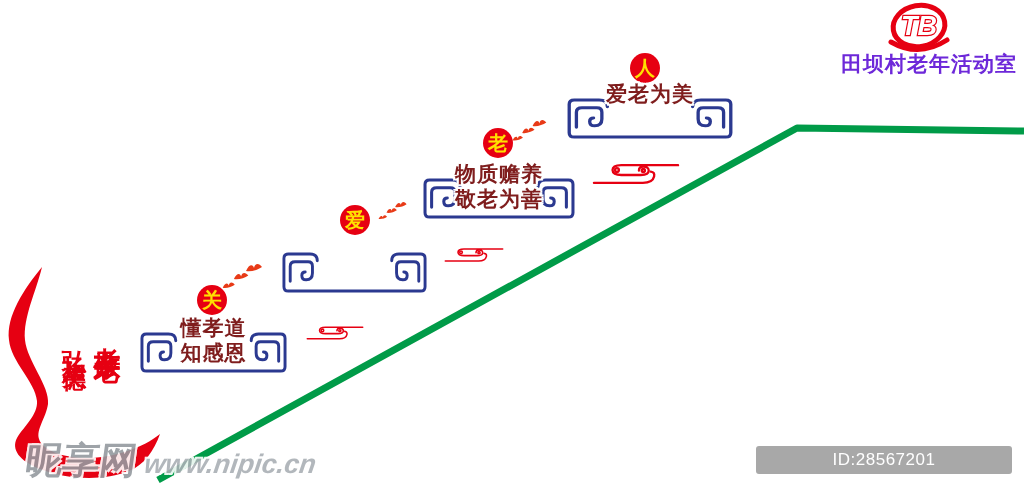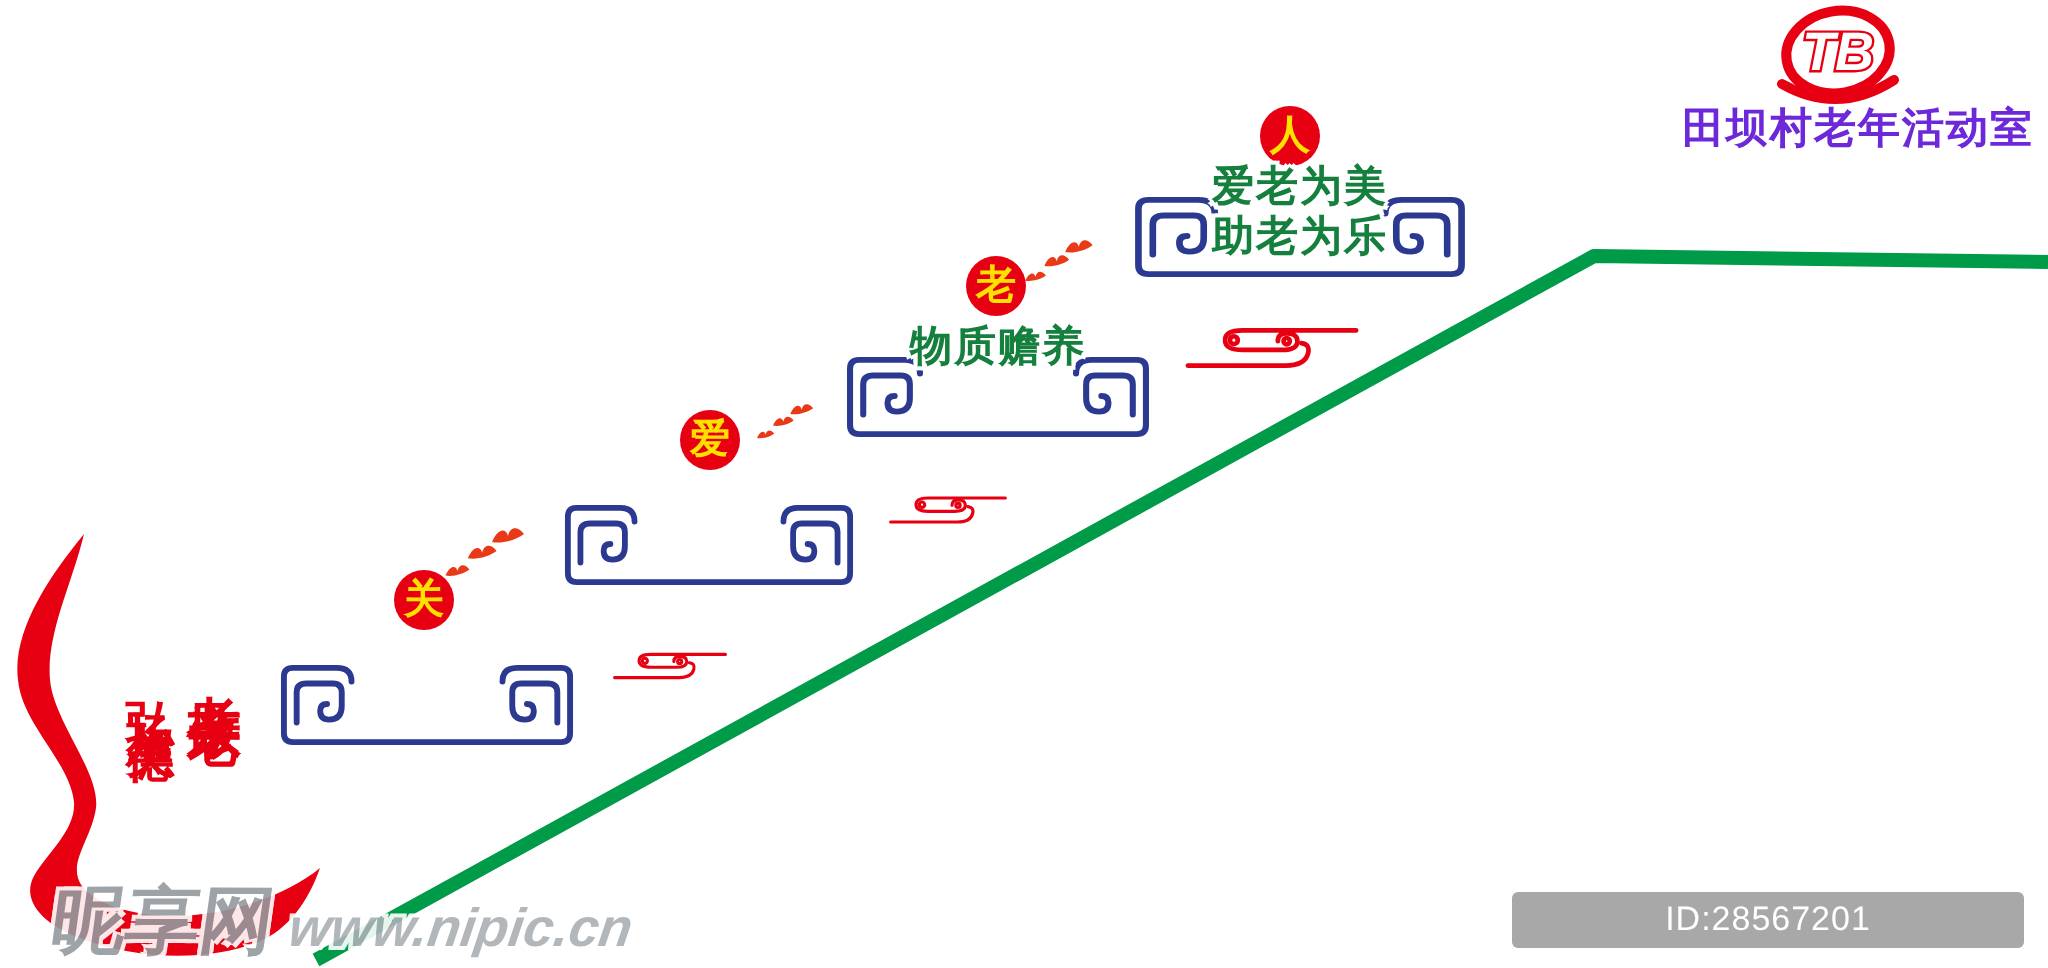--- a/index.html
+++ b/index.html
@@ -16,21 +16,21 @@
     color:#e60012;font-weight:900;z-index:3;white-space:nowrap;
   }
   .v-slogan.col-right{left:89px;top:326px;font-size:27px;letter-spacing:3px;}
   .v-slogan.col-left{left:58px;top:331px;font-size:24px;letter-spacing:6px;}
   .badge{
     position:absolute;width:30px;height:30px;border-radius:50%;
     background:#e60012;color:#ffe100;font-weight:900;font-size:20px;
     line-height:31px;text-align:center;z-index:4;
   }
   .scroll-text{
-    position:absolute;text-align:center;color:#15803d;font-weight:900;
+    position:absolute;text-align:center;color:#7f1d1d;font-weight:900;
     font-size:21px;line-height:25px;letter-spacing:1px;z-index:4;
     text-shadow:-2px -2px 0 #fff,2px -2px 0 #fff,-2px 2px 0 #fff,2px 2px 0 #fff,
                  0 -2px 0 #fff,0 2px 0 #fff,-2px 0 0 #fff,2px 0 0 #fff;
     white-space:nowrap;
   }
   .scroll-svg{position:absolute;z-index:3;}
   .deco{position:absolute;z-index:2;}
   
   #org-title{
     position:absolute;left:833px;top:50px;width:192px;color:#6d28d9;
@@ -94,20 +94,24 @@
 
   <div class="badge" style="left:197px;top:285px">关</div>
   <svg class="deco" style="left:222px;top:262px" width="42" height="32" viewBox="0 0 42 32">
     <use href="#bird-shape" transform="translate(0,19) scale(0.75)"></use>
     <use href="#bird-shape" transform="translate(11,9) scale(0.9)"></use>
     <use href="#bird-shape" transform="translate(23,0)"></use>
   </svg>
   <svg class="scroll-svg" style="left:140px;top:332px" width="147" height="41" viewBox="0 0 150 42" preserveAspectRatio="none">
       <use href="#scroll-shape"></use>
     </svg>
+  <div class="scroll-text" style="left:140px;top:315px;width:147px">
+    <div>懂孝道</div>
+    <div>知感恩</div>
+  </div>
   <svg class="deco" style="left:306px;top:320px" width="58" height="26" viewBox="0 0 90 26">
       <use href="#cloud-shape"></use>
     </svg>
 
   <div class="badge" style="left:340px;top:205px">爱</div>
   <svg class="deco" style="left:378px;top:199px" width="30" height="26" viewBox="0 0 42 32">
     <use href="#bird-shape" transform="translate(0,19) scale(0.75)"></use>
     <use href="#bird-shape" transform="translate(11,9) scale(0.9)"></use>
     <use href="#bird-shape" transform="translate(23,0)"></use>
   </svg>
@@ -122,32 +126,32 @@
   <svg class="deco" style="left:512px;top:117px" width="36" height="30" viewBox="0 0 42 32">
     <use href="#bird-shape" transform="translate(0,19) scale(0.75)"></use>
     <use href="#bird-shape" transform="translate(11,9) scale(0.9)"></use>
     <use href="#bird-shape" transform="translate(23,0)"></use>
   </svg>
   <svg class="scroll-svg" style="left:423px;top:178px" width="152" height="41" viewBox="0 0 150 42" preserveAspectRatio="none">
       <use href="#scroll-shape"></use>
     </svg>
   <div class="scroll-text" style="left:423px;top:161px;width:152px">
     <div>物质赡养</div>
+    <div>敬老为善</div>
   </div>
   <svg class="deco" style="left:592px;top:161px" width="88" height="26" viewBox="0 0 90 26">
       <use href="#cloud-shape"></use>
     </svg>
 
   <div class="badge" style="left:630px;top:53px">人</div>
   <svg class="scroll-svg" style="left:567px;top:98px" width="166" height="41" viewBox="0 0 150 42" preserveAspectRatio="none">
       <use href="#scroll-shape"></use>
     </svg>
   <div class="scroll-text" style="left:567px;top:81px;width:166px">
     <div>爱老为美</div>
-    <div>助老为乐</div>
   </div>
 
   <svg id="brand-logo" width="66" height="56" viewBox="0 0 66 56">
     <ellipse cx="33" cy="25" rx="26" ry="20.5" fill="none" stroke="#e60012" stroke-width="5" transform="rotate(-10 33 25)"></ellipse>
     <path d="M 5 41 Q 33 57 61 39" fill="none" stroke="#e60012" stroke-width="5" stroke-linecap="round"></path>
     <text x="33" y="34" text-anchor="middle" font-size="27" font-weight="900" font-style="italic" font-family="Liberation Sans, sans-serif" fill="#ffffff" stroke="#e60012" stroke-width="2.4" paint-order="stroke">TB</text>
   </svg>
   <div id="org-title">田坝村老年活动室</div>
 
   <div id="watermark-site">

